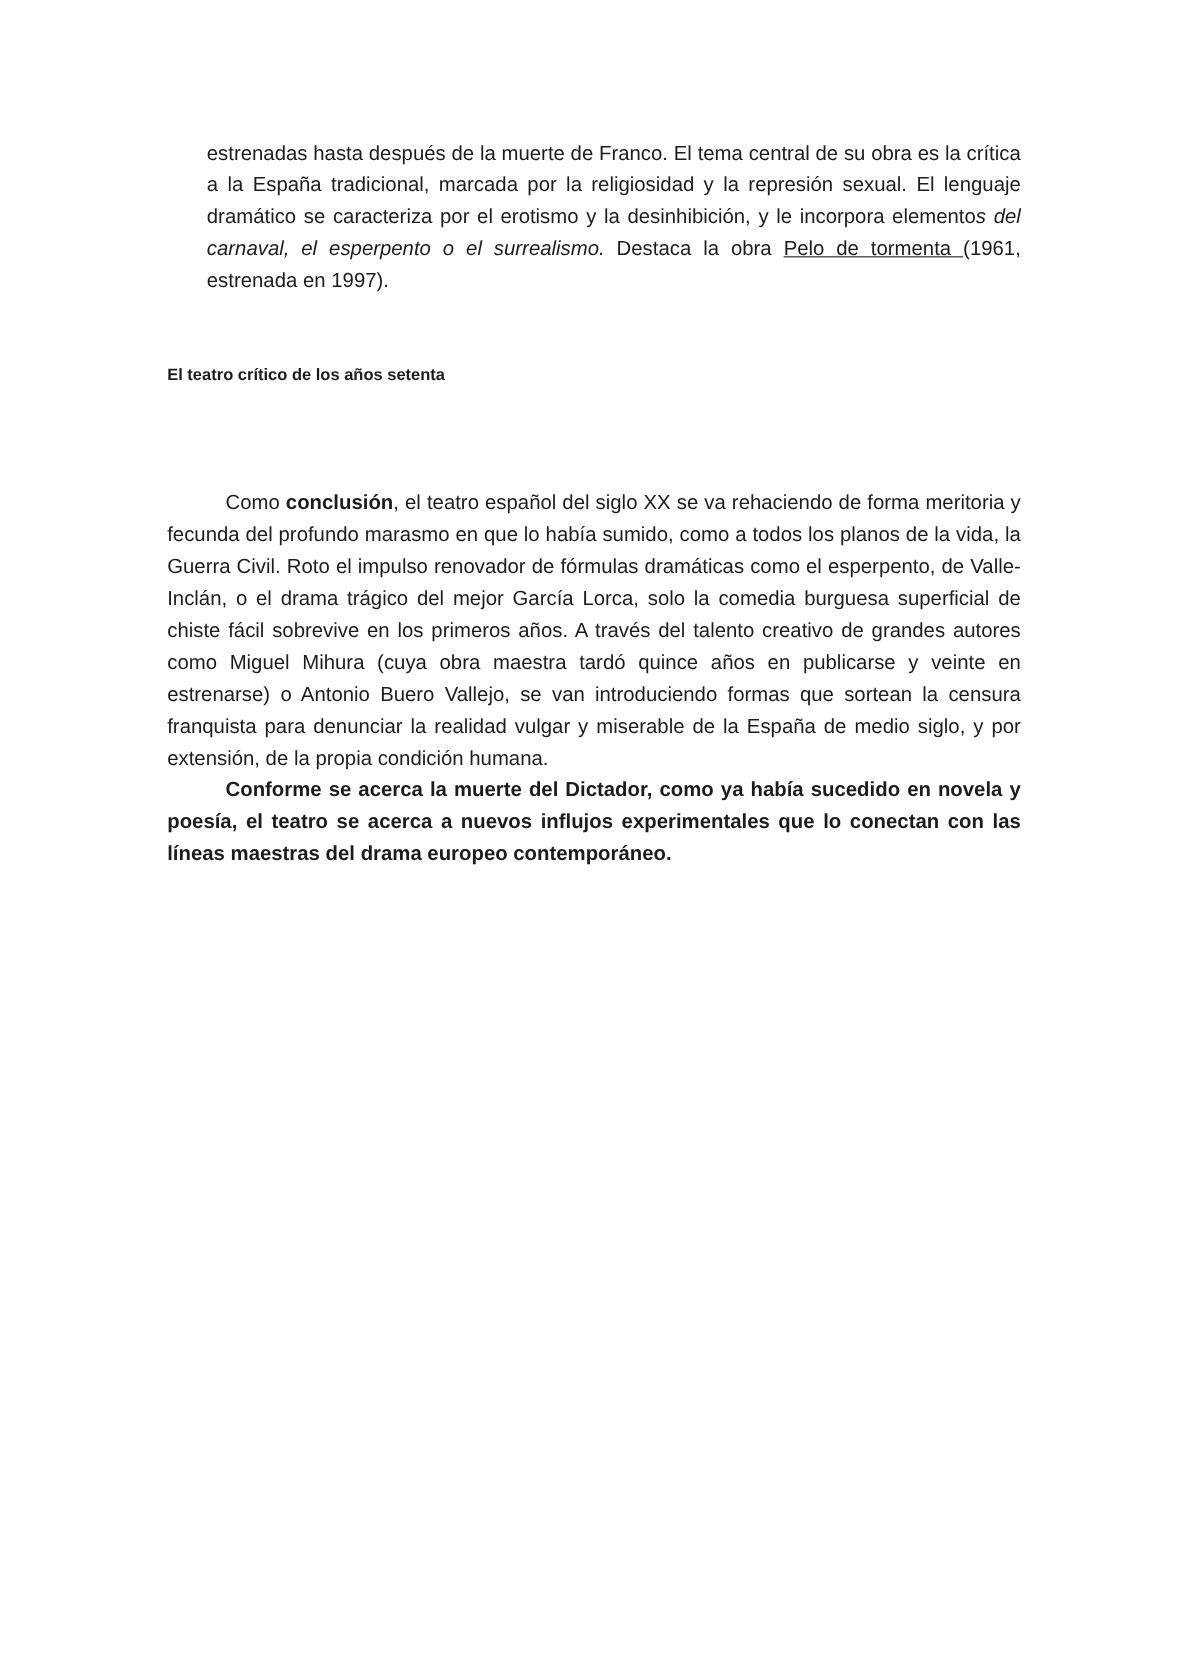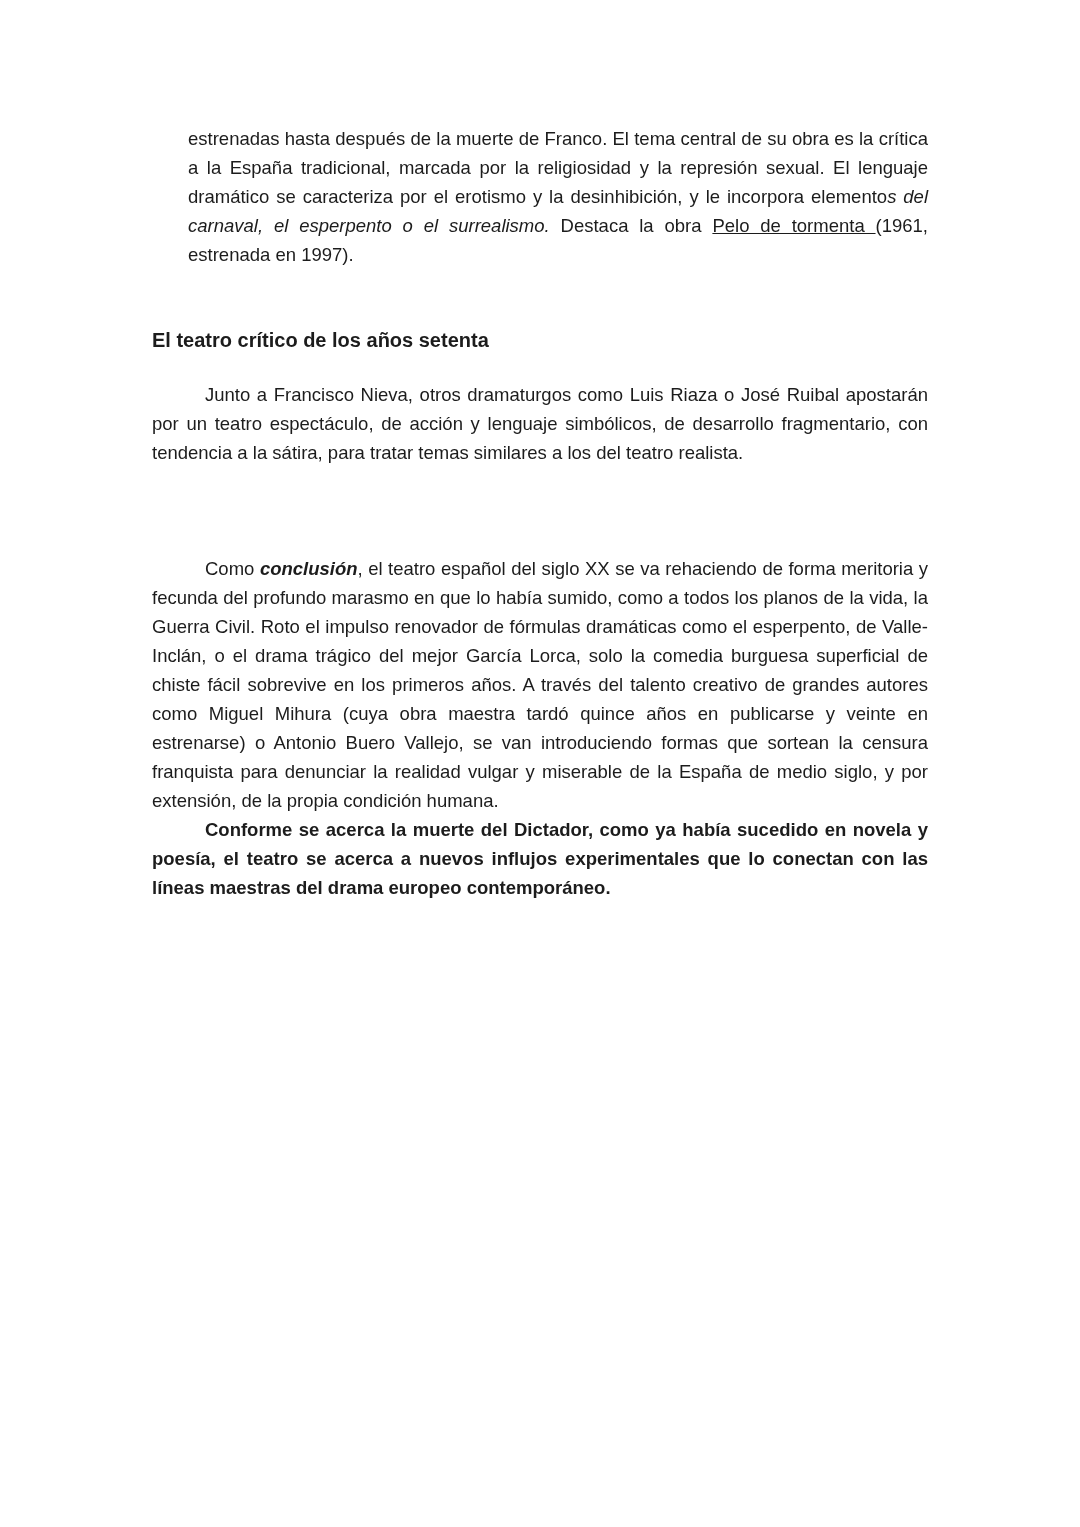--- a/index.html
+++ b/index.html
@@ -27,21 +27,21 @@
   }
   .indented-block {
     margin-left: 36px;
   }
   .first-indent {
     text-indent: 53px;
   }
   .section-heading {
     margin: 57px 0 0 0;
     padding: 0;
-    font-size: 20px;
+    font-size: 15px;
     font-weight: bold;
     line-height: 29px;
     text-align: left;
   }
   .seventies-para {
     margin-top: 25px;
   }
   .conclusion-para {
     margin-top: 87px;
   }
@@ -50,31 +50,29 @@
     font-weight: bold;
   }
   .italic {
     font-style: italic;
   }
   .underline {
     text-decoration: underline;
   }
   .bold {
     font-weight: bold;
-    font-style: italic;
   }
 </style>
 </head>
 <body>
 
 <div class="page">
 
   <p class="para indented-block"><span>estrenadas hasta después de la muerte de Franco. El tema central de su obra es la crítica a la España tradicional, marcada por la religiosidad y la represión sexual. El lenguaje dramático se caracteriza por el erotismo y la desinhibición, y le incorpora elemento</span><span class="italic">s del carnaval, el esperpento o el surrealismo.</span><span> Destaca la obra </span><span class="underline">Pelo de tormenta </span><span>(1961, estrenada en 1997).</span></p>
 
   <h2 class="section-heading">El teatro crítico de los años setenta</h2>
 
-  <p class="para first-indent seventies-para">Junto a Francisco Nieva, otros dramaturgos como Luis Riaza o José Ruibal apostarán por un teatro espectáculo, de acción y lenguaje simbólicos, de desarrollo fragmentario, con tendencia a la sátira, para tratar temas similares a los del teatro realista.</p>
 
   <p class="para first-indent conclusion-para"><span>Como </span><span class="bold">conclusión</span><span>, el teatro español del siglo XX se va rehaciendo de forma meritoria y fecunda del profundo marasmo en que lo había sumido, como a todos los planos de la vida, la Guerra Civil. Roto el impulso renovador de fórmulas dramáticas como el esperpento, de Valle-Inclán, o el drama trágico del mejor García Lorca, solo la comedia burguesa superficial de chiste fácil sobrevive en los primeros años. A través del talento creativo de grandes autores como Miguel Mihura (cuya obra maestra tardó quince años en publicarse y veinte en estrenarse) o Antonio Buero Vallejo, se van introduciendo formas que sortean la censura franquista para denunciar la realidad vulgar y miserable de la España de medio siglo, y por extensión, de la propia condición humana.</span></p>
 
   <p class="para first-indent closing-para">Conforme se acerca la muerte del Dictador, como ya había sucedido en novela y poesía, el teatro se acerca a nuevos influjos experimentales que lo conectan con las líneas maestras del drama europeo contemporáneo.</p>
 
 </div>
 
 </body></html>

